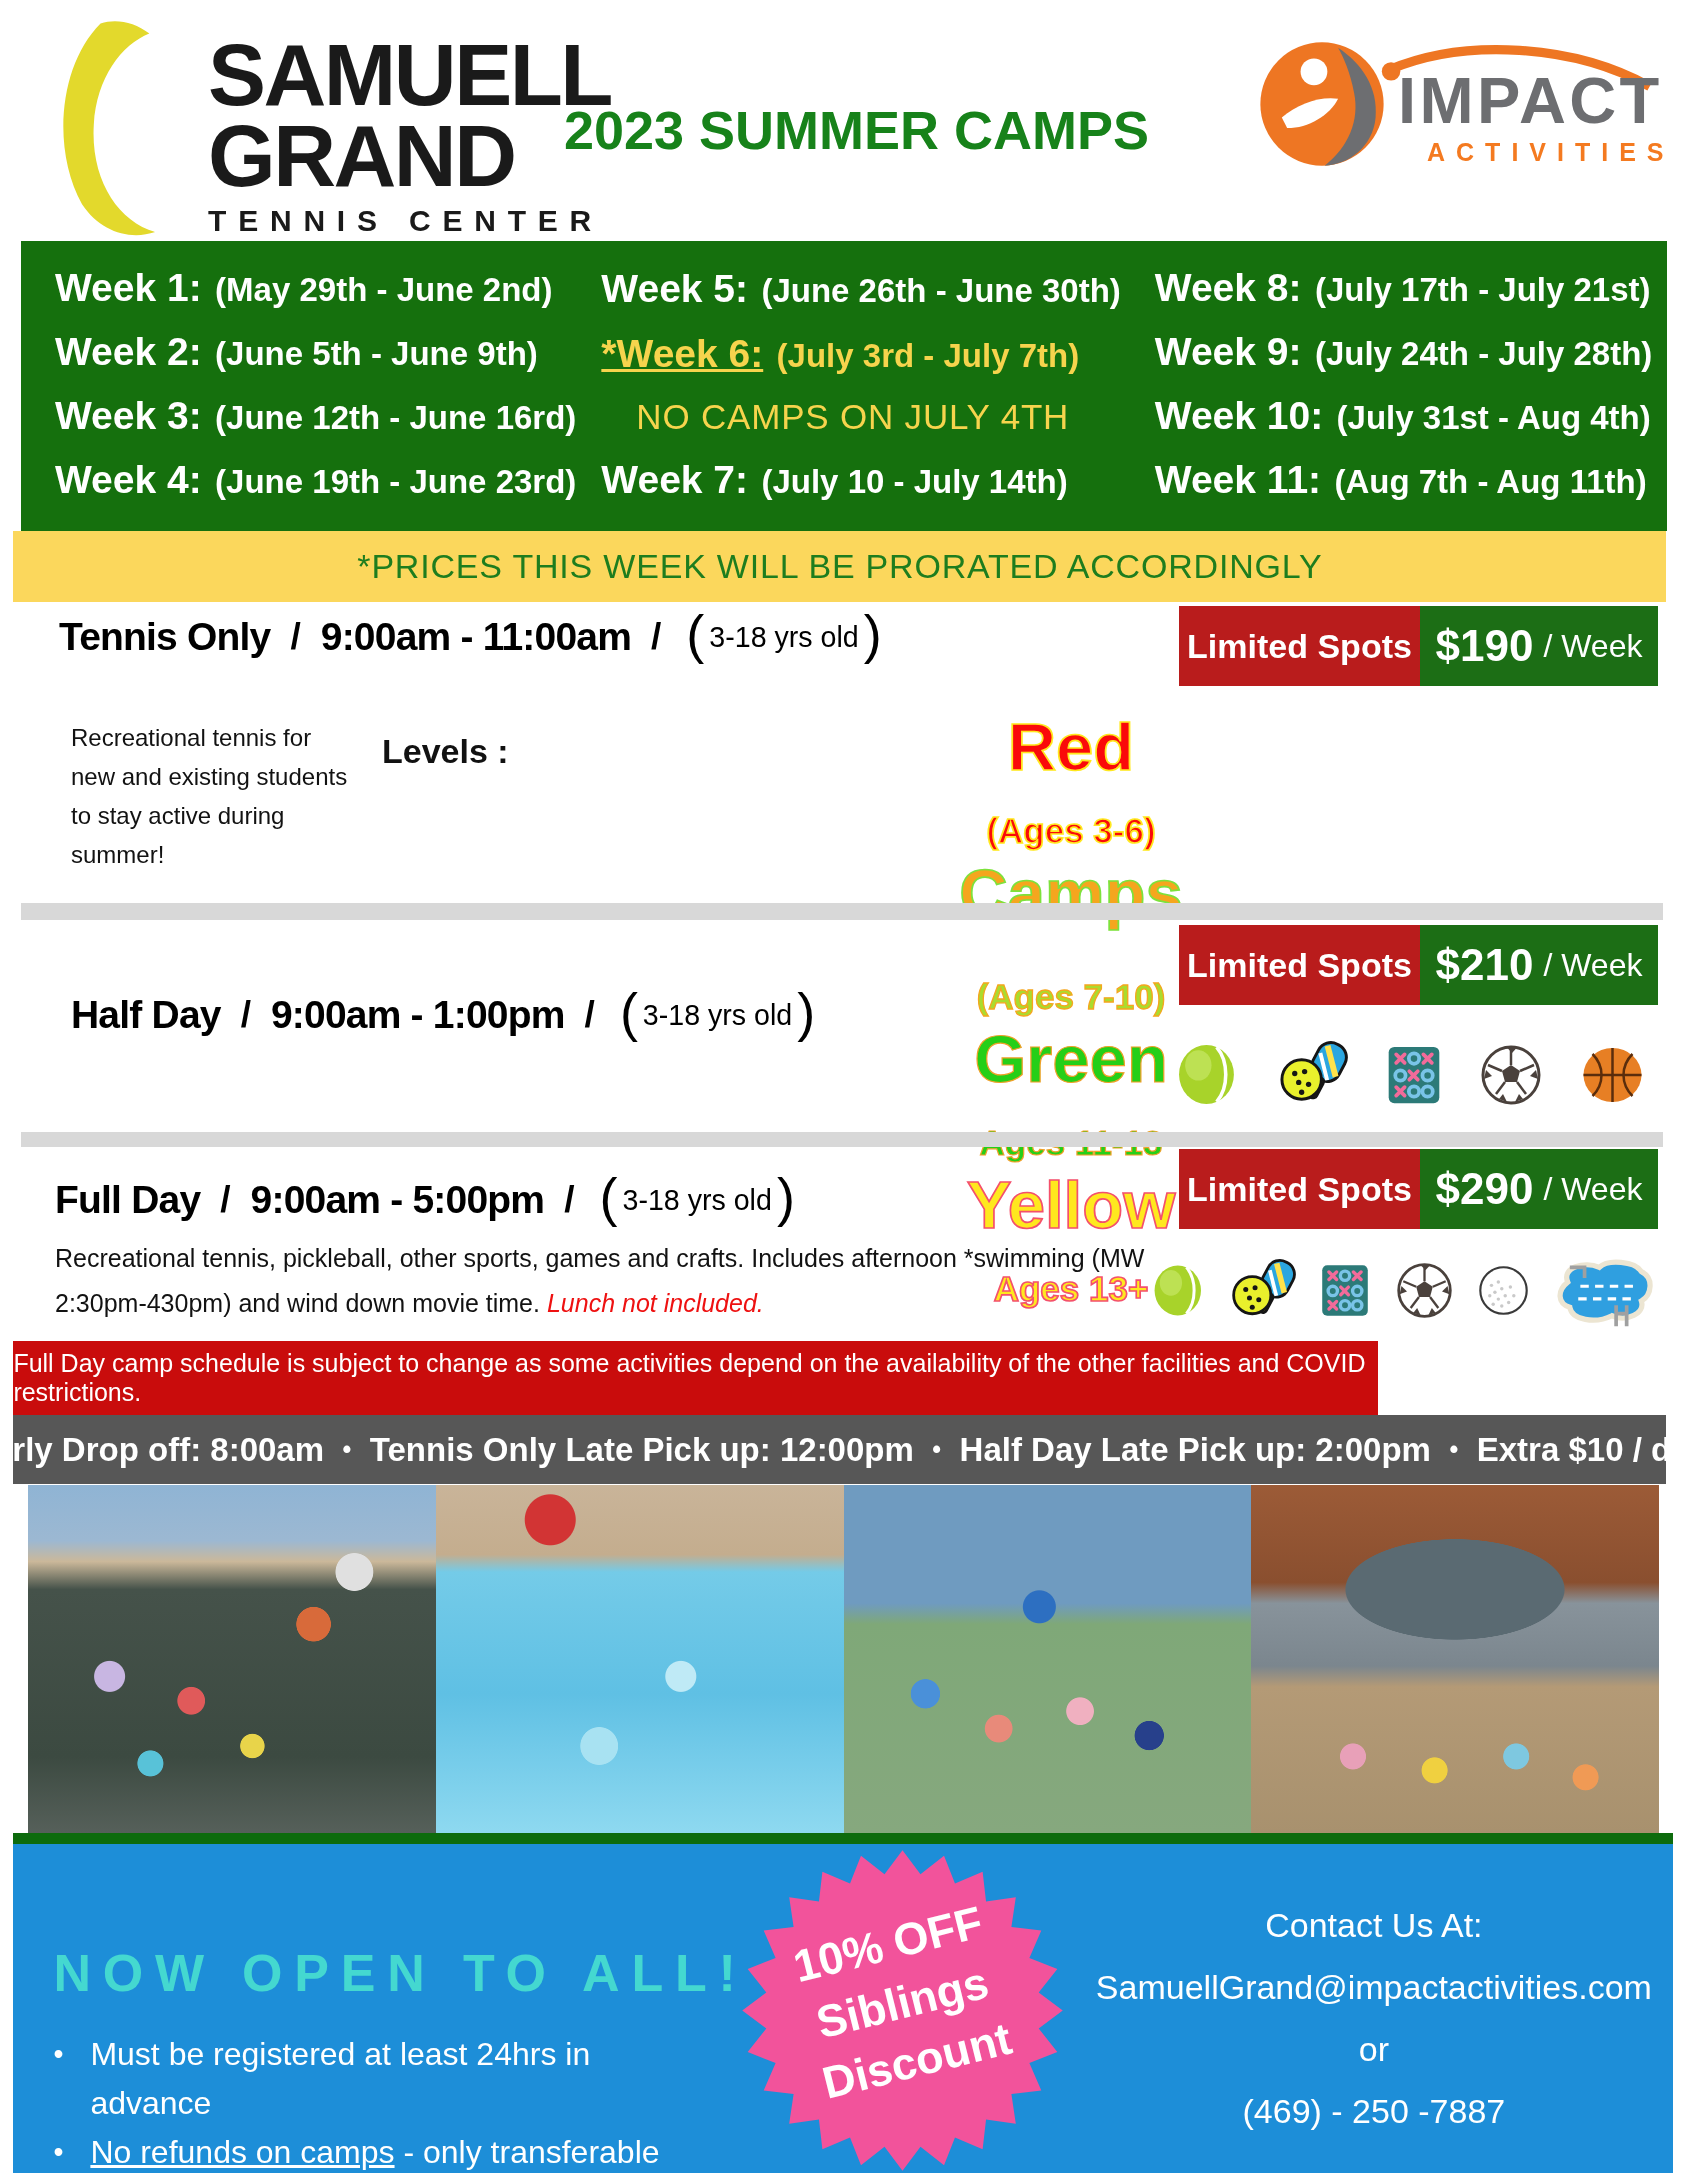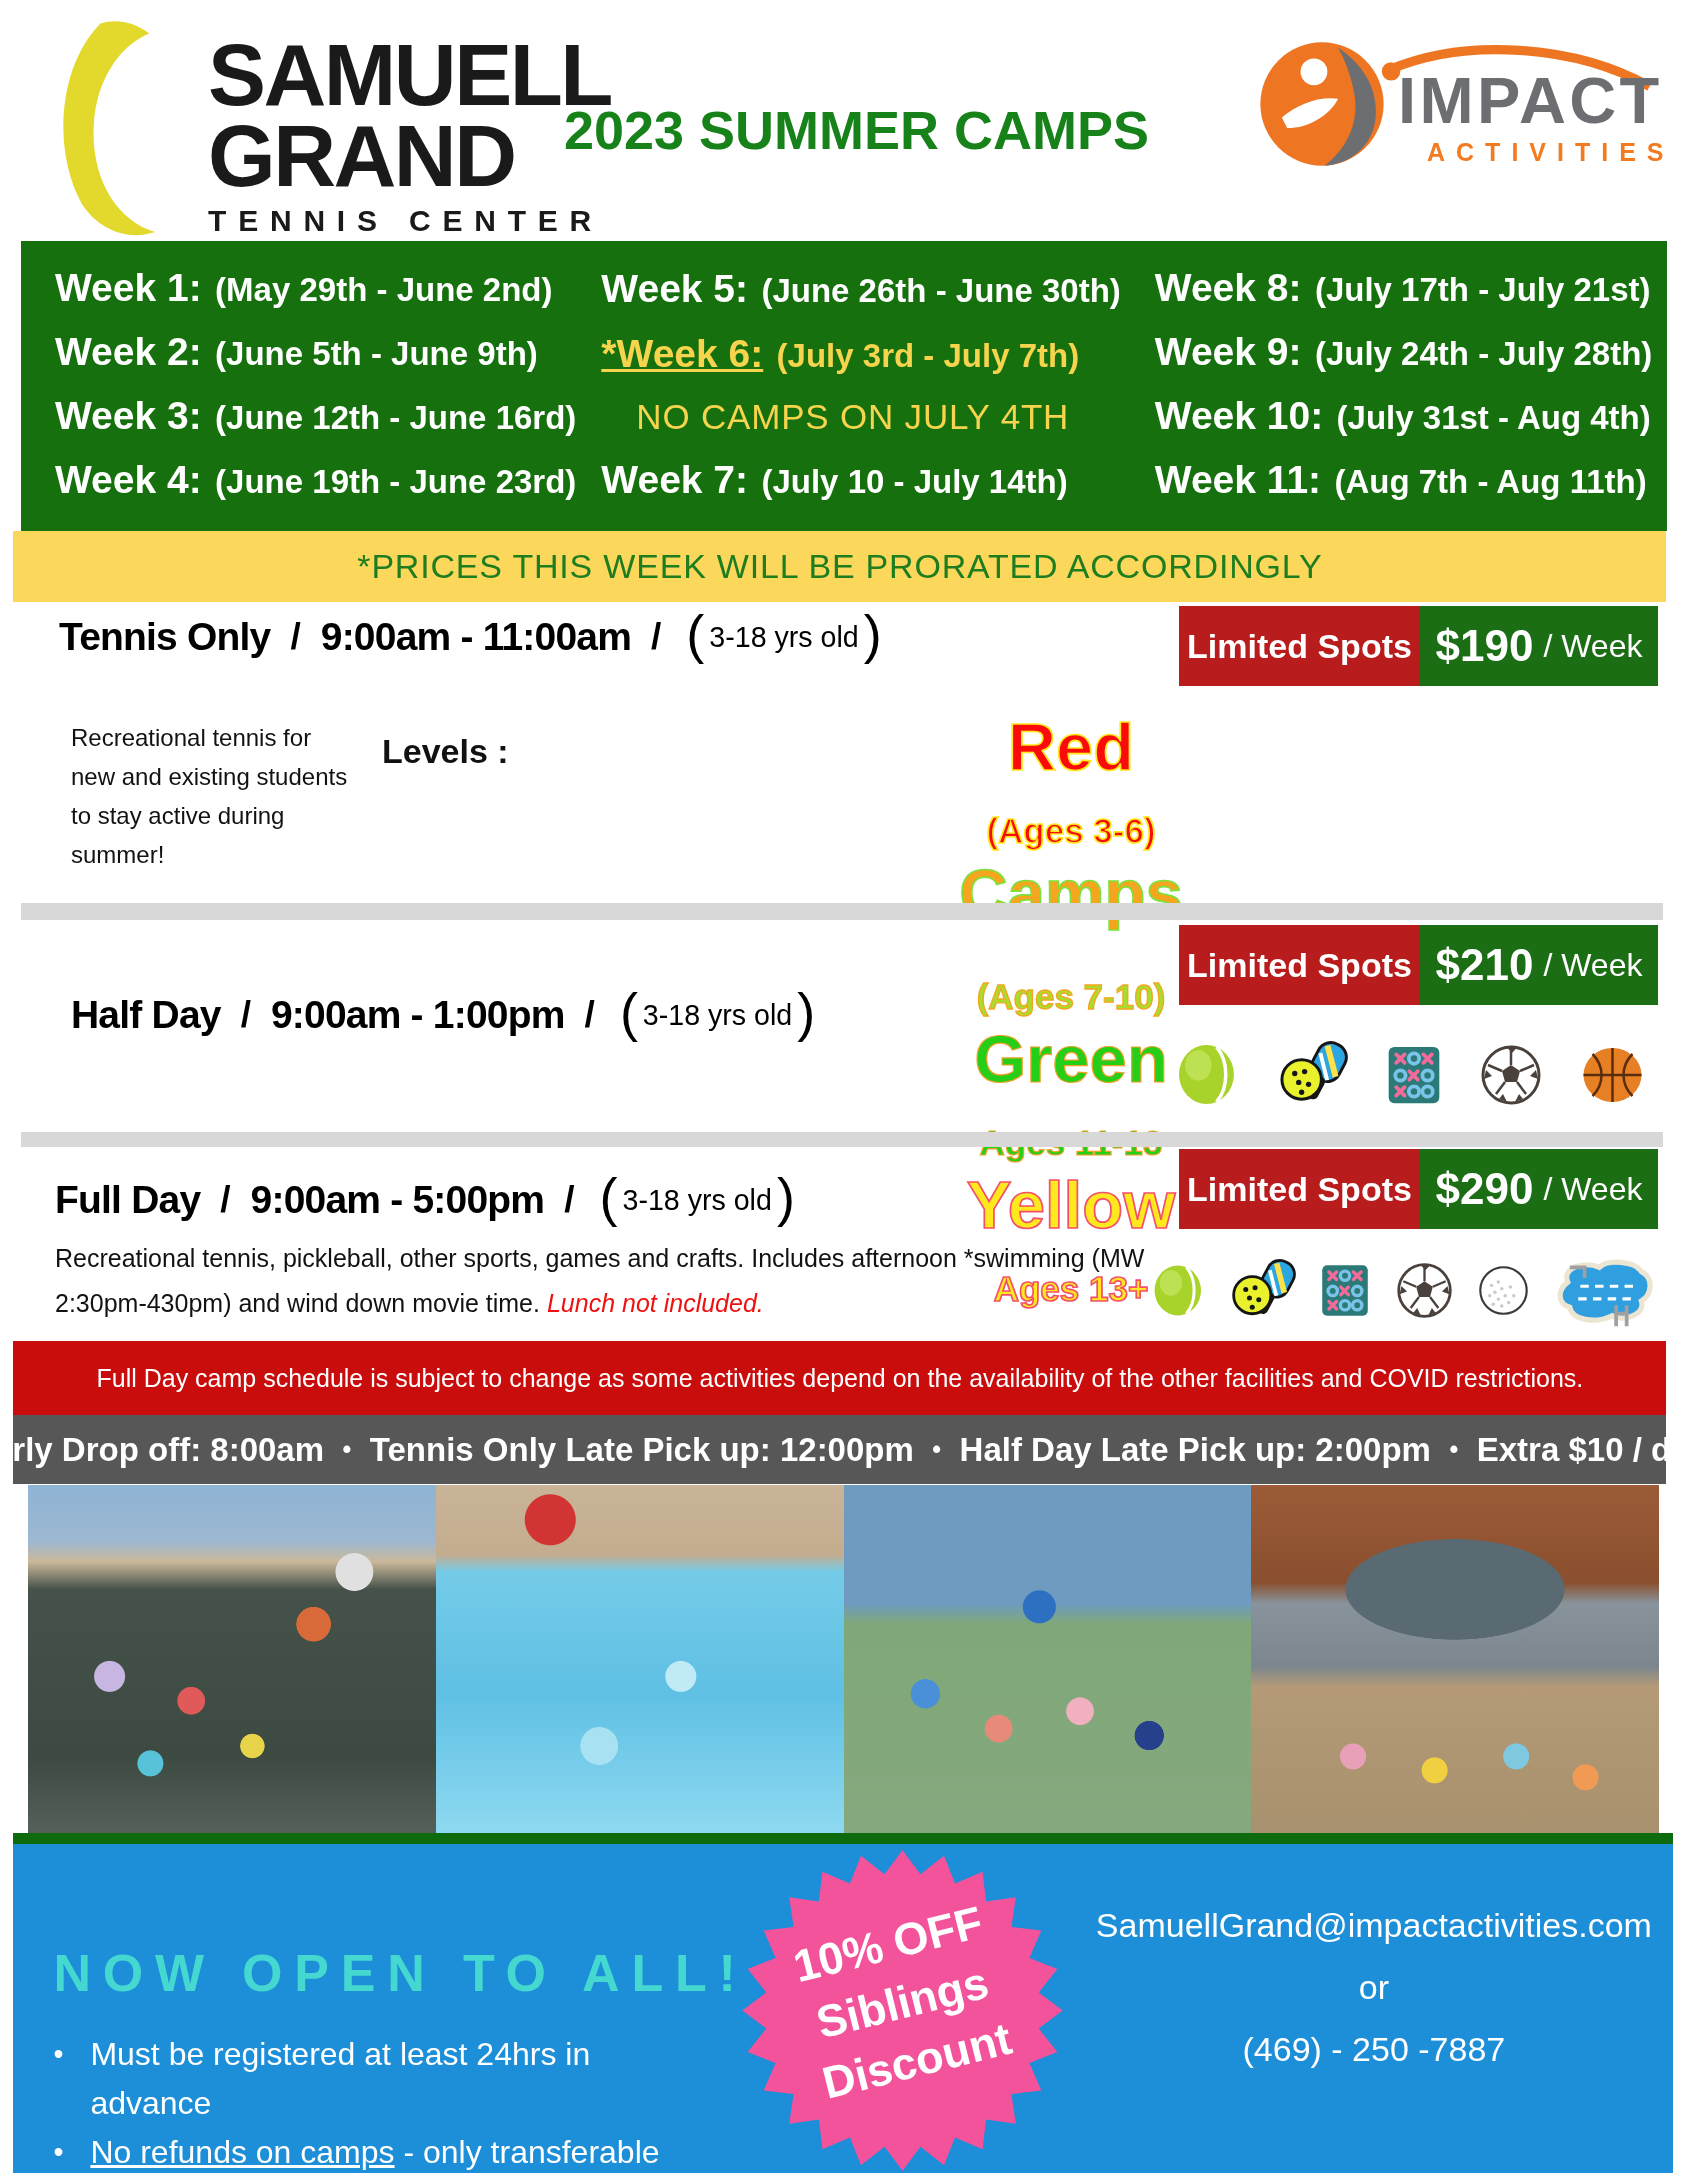--- a/index.html
+++ b/index.html
@@ -63,21 +63,21 @@
   .lv-orange .lv-name{color:#f5a61e;-webkit-text-stroke:1.7px #7de23c;}
   .lv-orange .lv-ages{color:#aadc2e;margin-top:42px;-webkit-text-stroke:1.3px #f5a61e;}
   .lv-green .lv-name,.lv-green .lv-ages{color:#25cf18;-webkit-text-stroke:1.2px #f0a028;}
   .lv-yellow .lv-name,.lv-yellow .lv-ages{color:#ffe81e;-webkit-text-stroke:1.7px #f4506c;}
 
   .divider{position:absolute;left:21px;width:1642px;height:17px;background:#d8d8d8;}
 
   .icon-row{position:absolute;display:flex;align-items:center;justify-content:space-between;}
 
   
-  .banner-red{position:absolute;left:13.4px;top:1341px;width:1653px;height:74px;background:#c90c0c;
+  .banner-red{position:absolute;left:13.4px;top:1341px;width:1365px;height:74px;background:#c90c0c;
               display:flex;align-items:center;justify-content:center;color:#fff;font-size:25px;}
   .banner-gray{position:absolute;left:13.4px;top:1415px;width:1653px;height:69px;background:#575757;
                display:flex;align-items:center;justify-content:center;color:#fff;
                font-weight:bold;font-size:33px;}
   .banner-gray .dot{margin:0 18.5px;font-size:25px;}
 
   
   .photos{position:absolute;left:28px;top:1485px;width:1631px;height:348px;display:flex;}
   .photo{flex:1;height:100%;}
   .ph1{background:
@@ -437,20 +437,21 @@
         <polygon fill="#f2539b" points="198,100 183.3,111 194.7,125.4 177.6,132.1 184.9,149 166.6,151.1 169.3,169.3 151.1,166.6 149,184.9 132.1,177.6 125.4,194.7 111,183.3 100,198 89,183.3 74.6,194.7 67.9,177.6 51,184.9 48.9,166.6 30.7,169.3 33.4,151.1 15.1,149 22.4,132.1 5.3,125.4 16.7,111 2,100 16.7,89 5.3,74.6 22.4,67.9 15.1,51 33.4,48.9 30.7,30.7 48.9,33.4 51,15.1 67.9,22.4 74.6,5.3 89,16.7 100,2 111,16.7 125.4,5.3 132.1,22.4 149,15.1 151.1,33.4 169.3,30.7 166.6,48.9 184.9,51 177.6,67.9 194.7,74.6 183.3,89"></polygon>
       </svg>
       <div class="star-text">
         <div>10% OFF</div>
         <div>Siblings</div>
         <div>Discount</div>
       </div>
     </div>
 
     <div class="contact">
+      <span class="row">Contact Us At:</span>
       <span class="row">SamuellGrand@impactactivities.com</span>
       <span class="row">or</span>
       <span class="row">(469) - 250 -7887</span>
     </div>
   </div>
 
 </div>
 
 
 </body></html>

